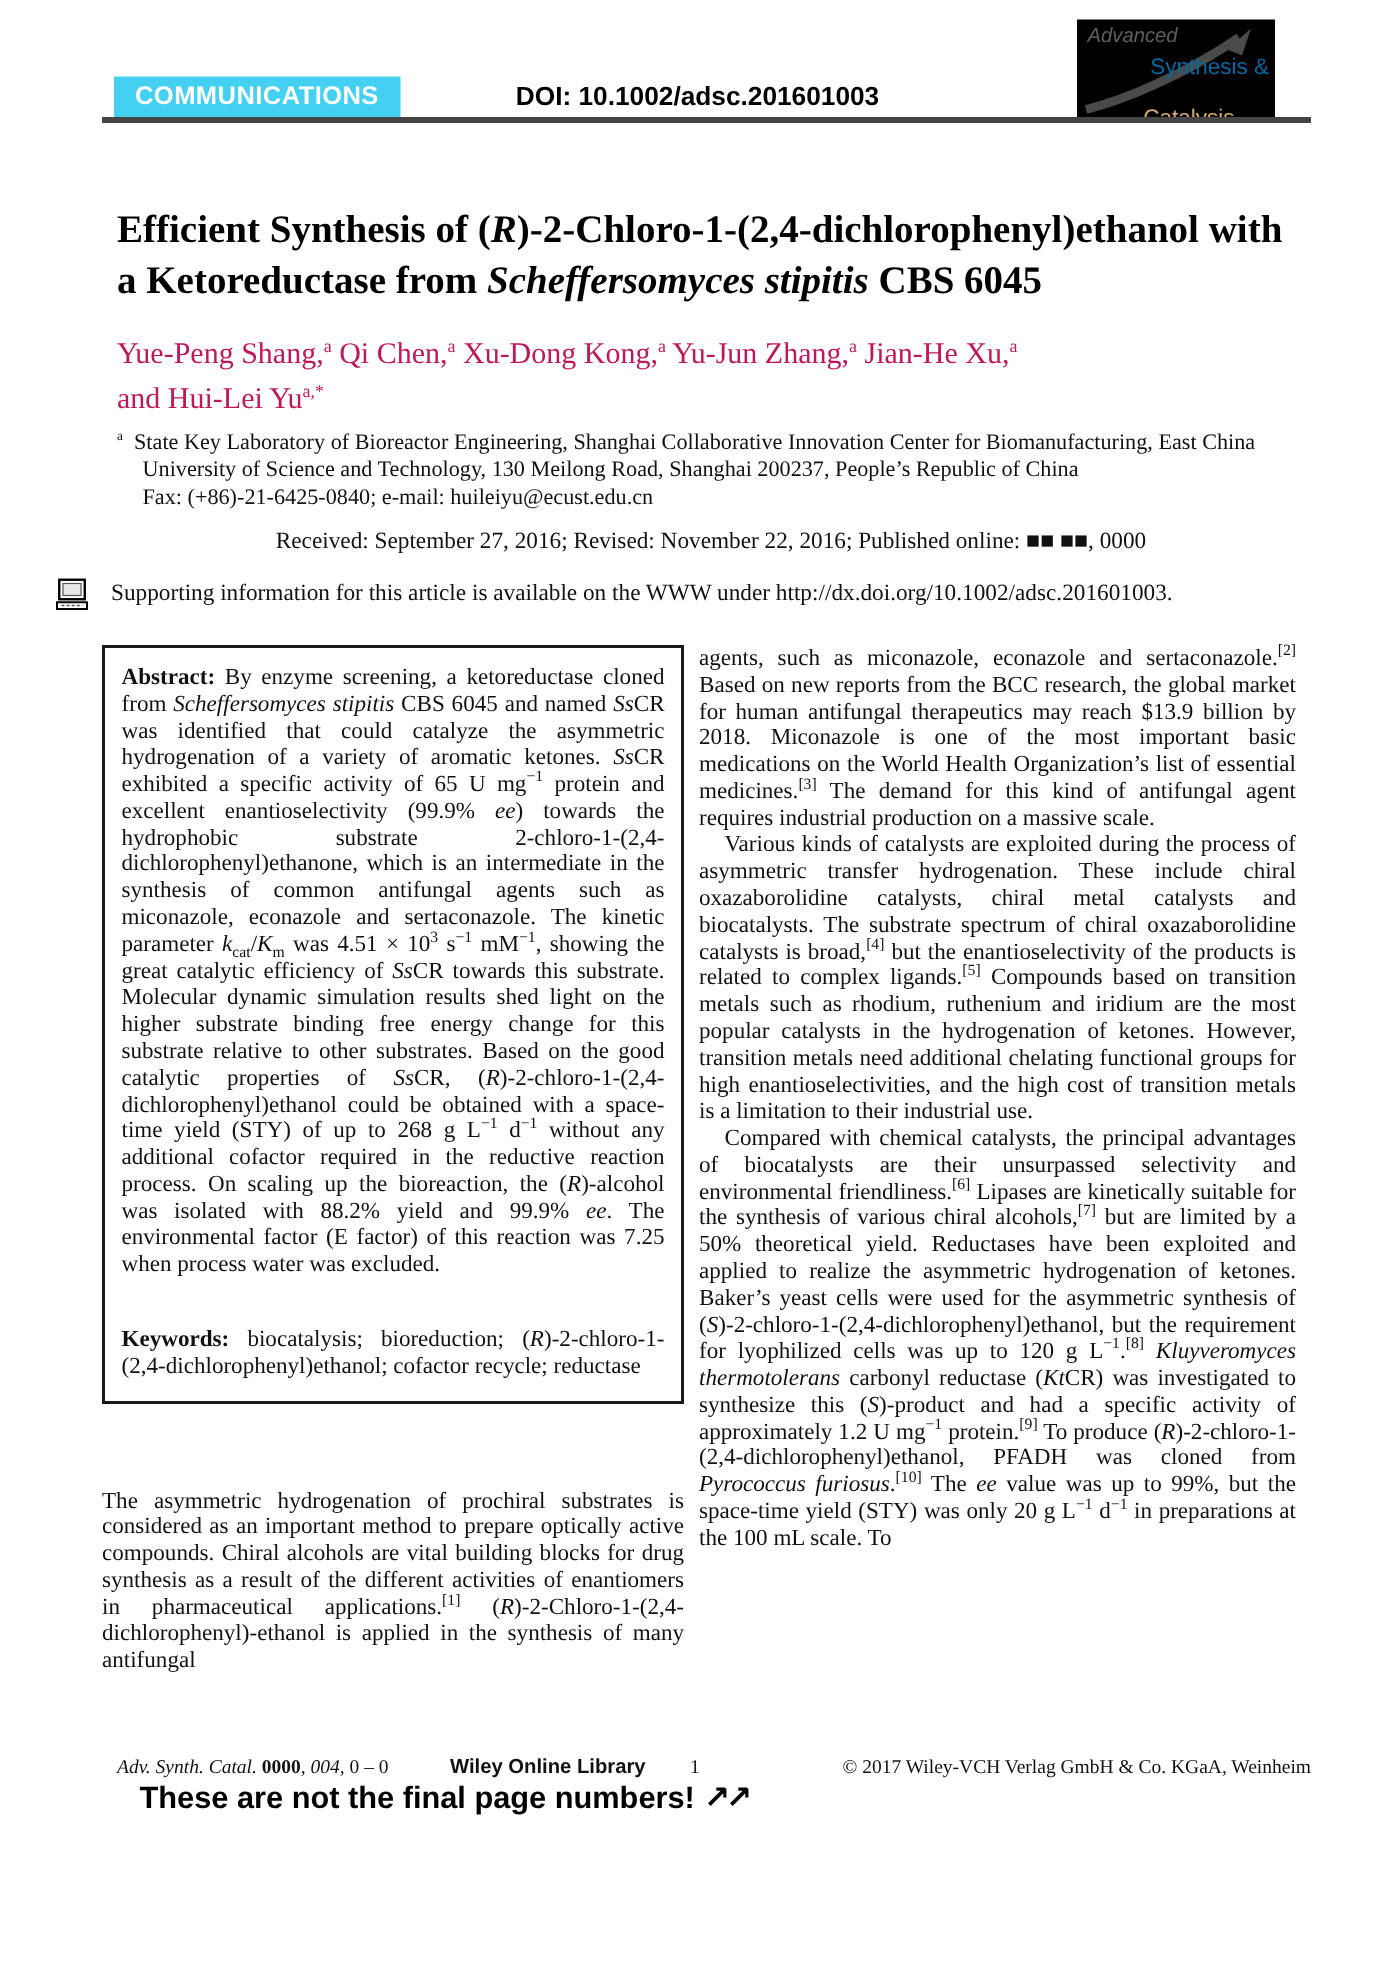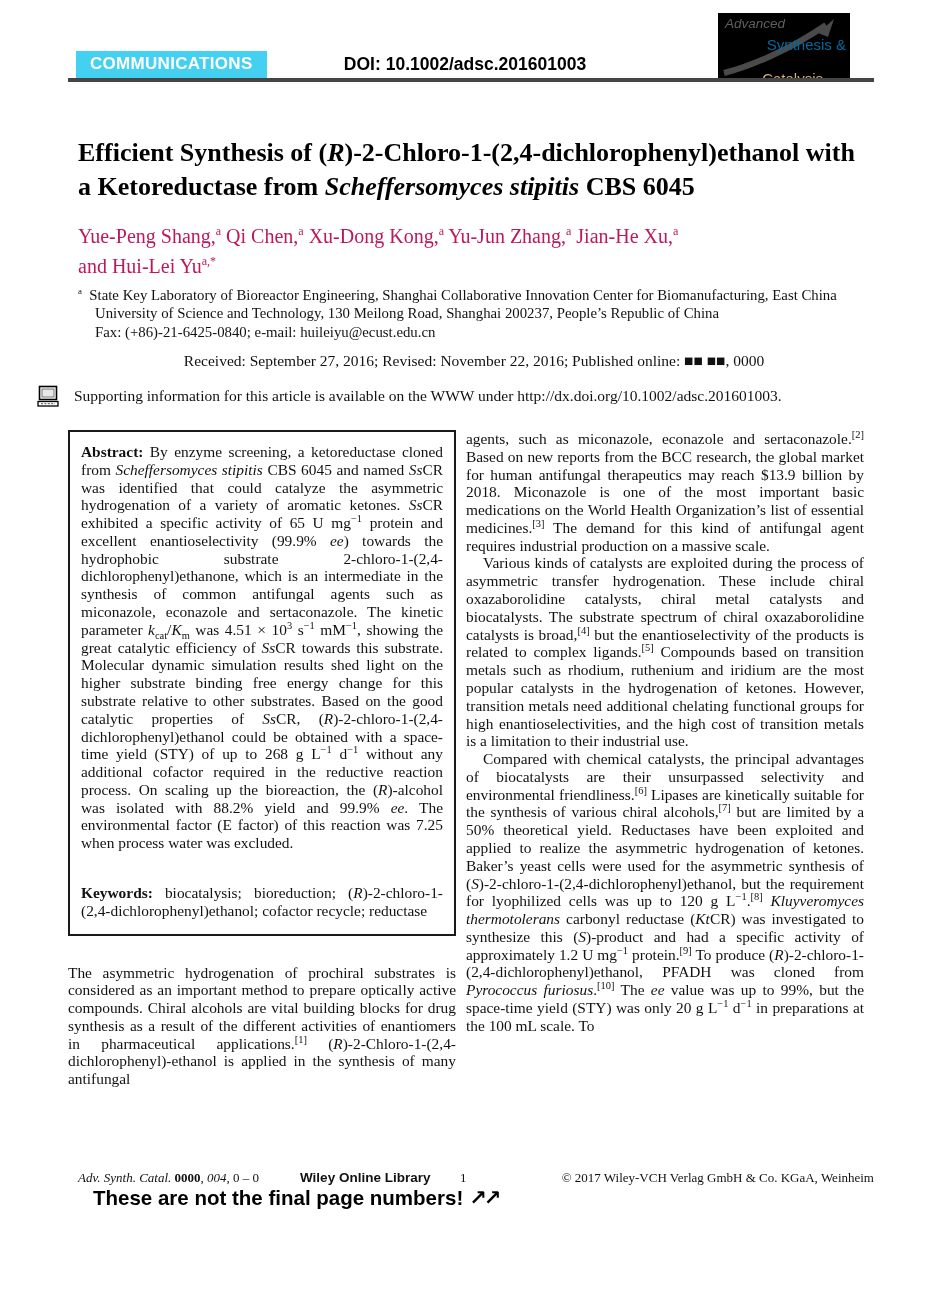--- a/index.html
+++ b/index.html
@@ -62,21 +62,21 @@
   p.body-p, .abstract-box p {
     font-size:15.4px; line-height:1.155; text-align:justify;
   }
   sup { font-size:68%; line-height:0; }
   sub { font-size:68%; line-height:0; }
   .abstract-box {
     border:2.5px solid #1a1a1a;
     padding:11px 11px 14px 11px;
   }
   .kw { margin-top:32px; }
-  .left-cont { margin-top:28px; }
+  .left-cont { margin-top:56px; }
   .col-right p + p { text-indent:17px; margin-top:0; }
 
   
   .footer { position:absolute; left:68px; top:1170px; width:806px; height:18px; font-size:13px; }
   .f-ref  { position:absolute; left:10px; top:0; white-space:nowrap; }
   .f-wiley{ position:absolute; left:232px; top:0; font-family:"Liberation Sans", sans-serif; font-weight:bold; font-size:13.5px; white-space:nowrap; }
   .f-page { position:absolute; left:392px; top:0; }
   .f-copy { position:absolute; right:0; top:0; white-space:nowrap; }
   .note {
     position:absolute; left:74px; top:1186px;

